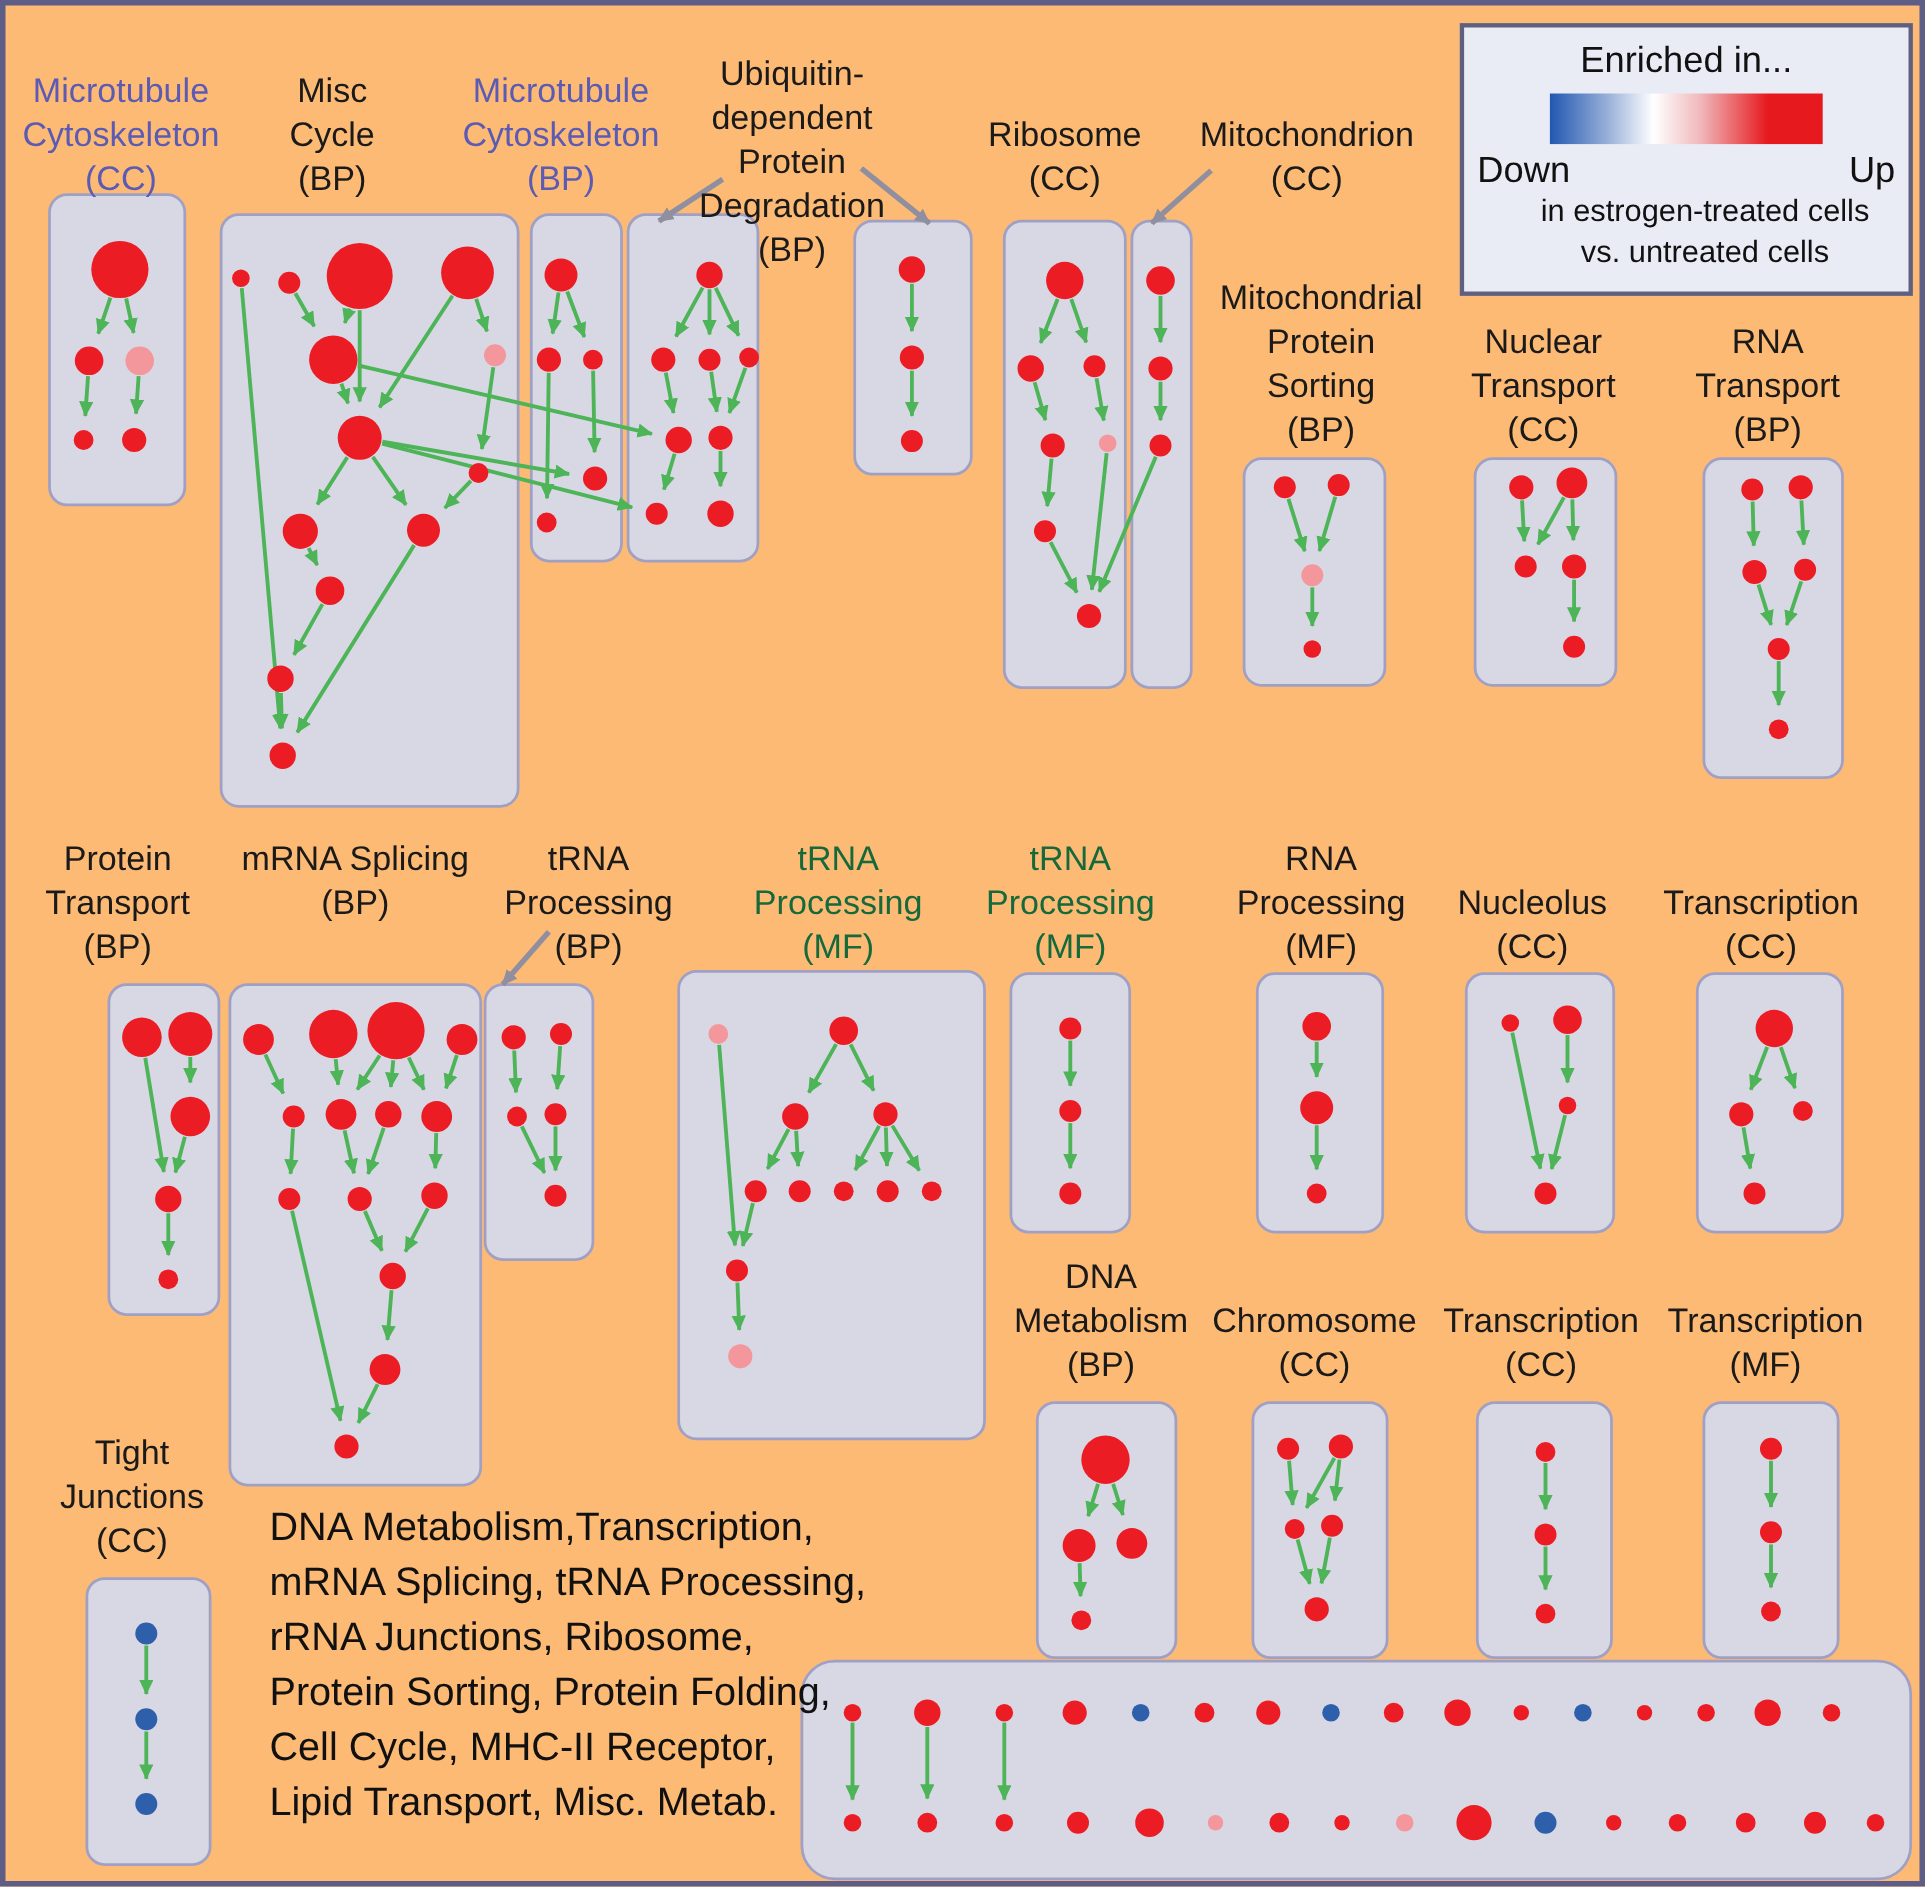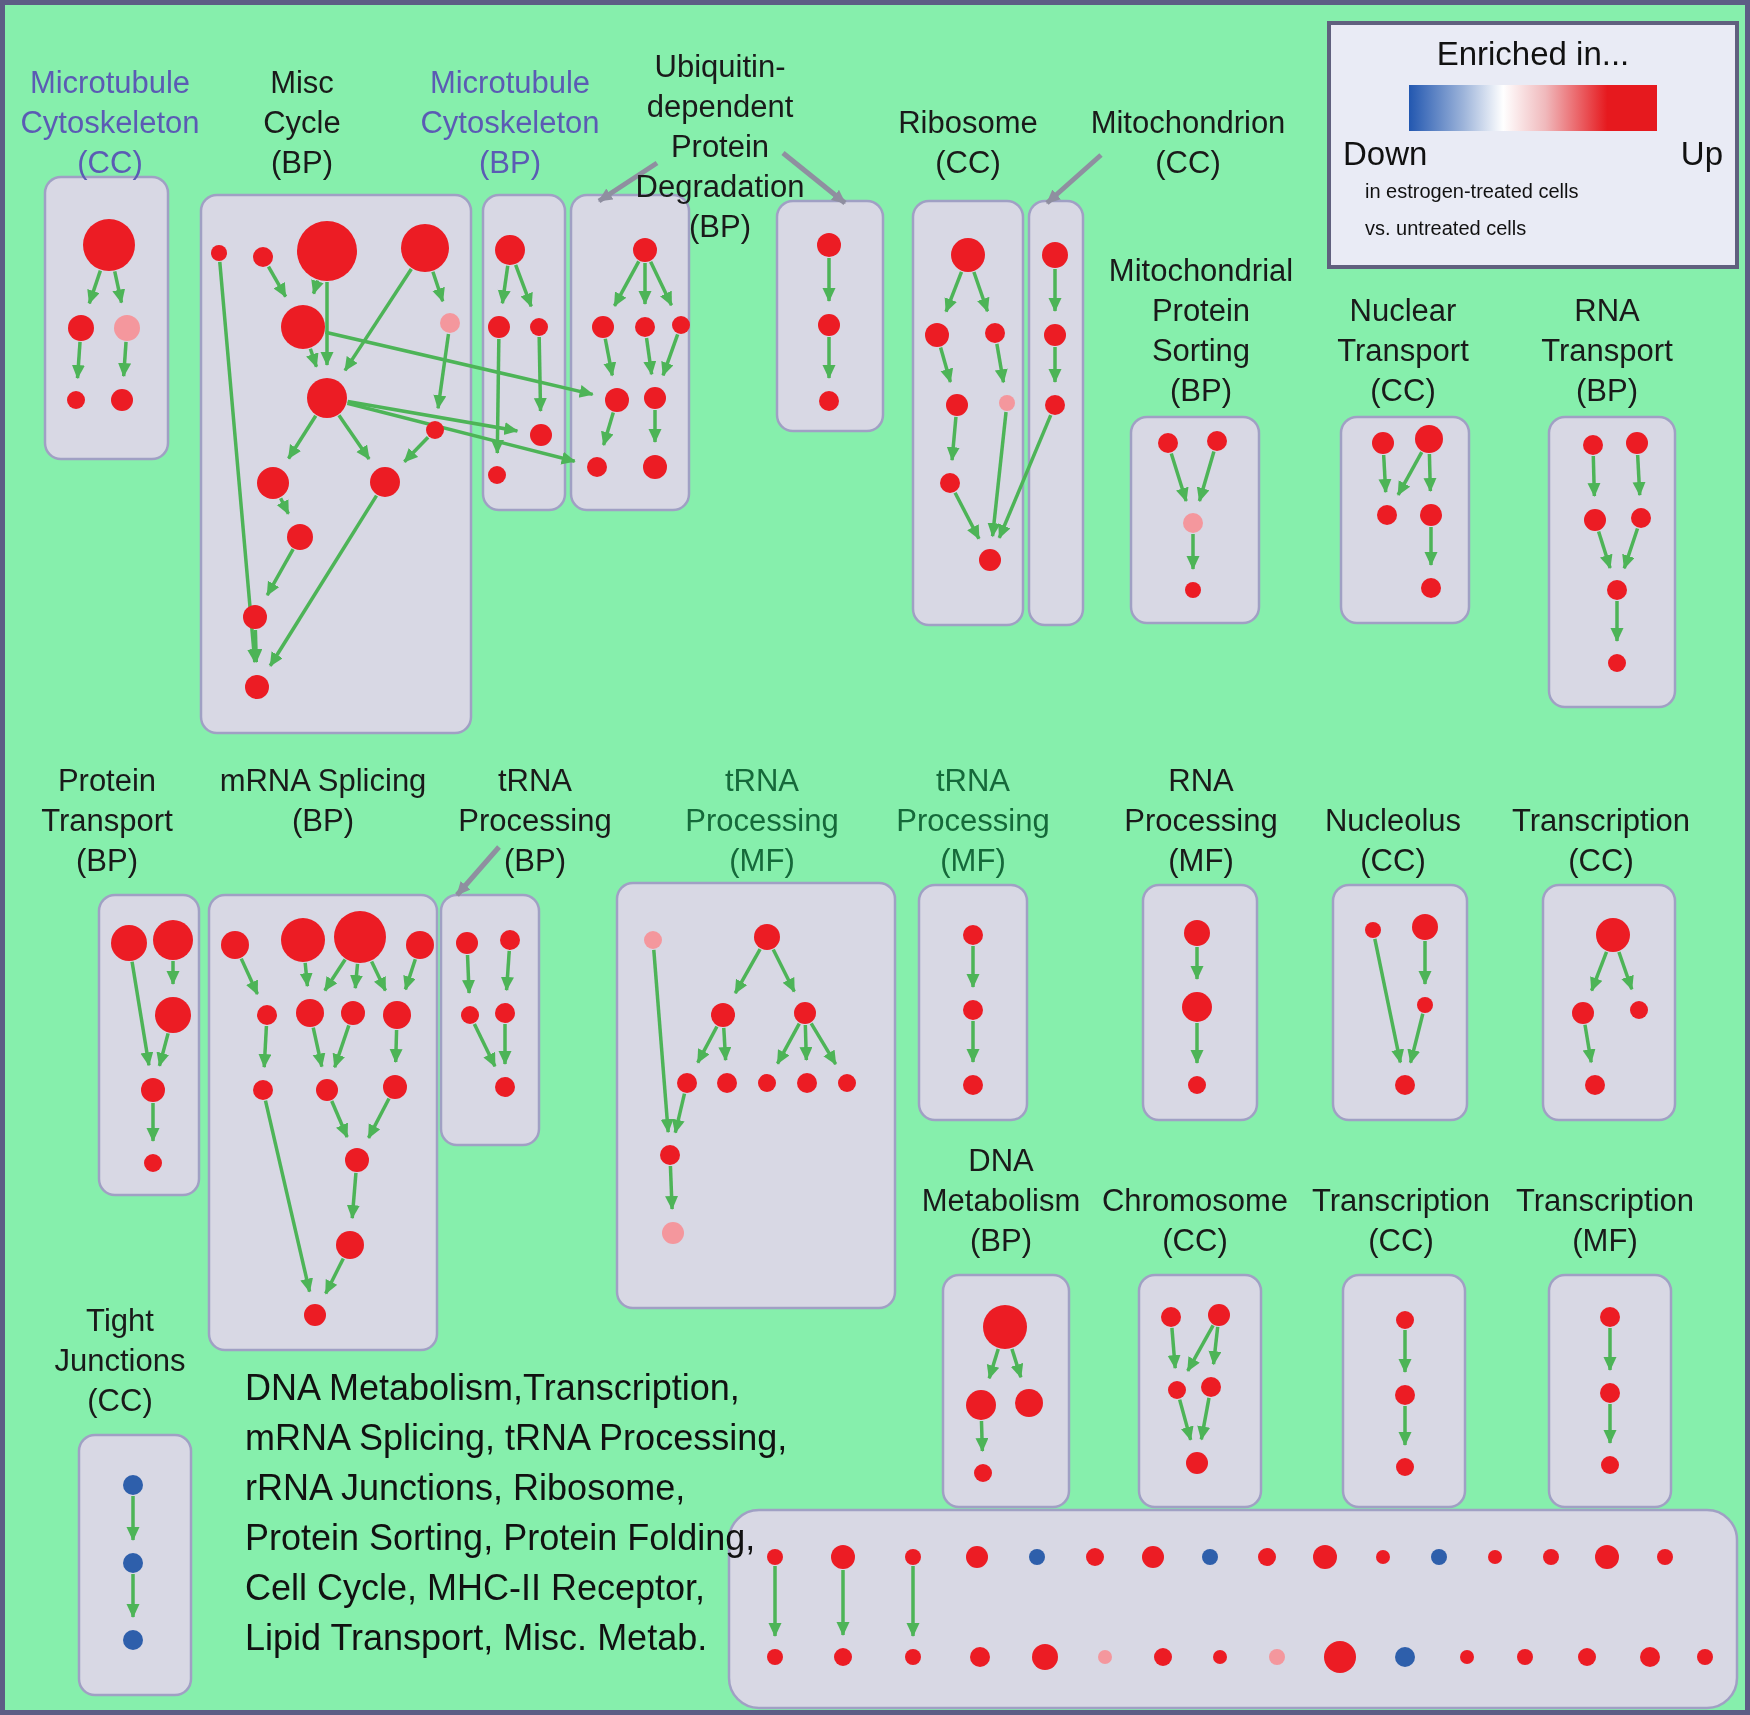--- a/index.html
+++ b/index.html
@@ -1,20 +1,20 @@
 <!DOCTYPE html>
 <html><head>
 <meta charset="utf-8">
 <style>
   * { box-sizing: border-box; }
   body { margin: 0; background: #ffffff; }
   .figure {
     position: relative;
     width: 1750px; height: 1715px;
-    background: #86efac;
+    background: #fdba74;
     border: 5px solid #5d5d85;
     font-family: "Liberation Sans", sans-serif;
     overflow: hidden;
   }
   .figure svg { position: absolute; left: 0; top: 0; }
   .label {
     position: absolute; width: 340px;
     text-align: center;
     font-size: 31px; line-height: 40px;
     color: #1a1a1a; pointer-events: none;
@@ -25,21 +25,21 @@
   .legend {
     position: absolute; left: 1322px; top: 16px;
     width: 412px; height: 248px;
     background: #e9ebf5;
     border: 4px solid #60607e;
     padding-top: 10px;
   }
   .legend-title { text-align: center; font-size: 33px; color: #111; }
   .legend-grad  { margin: 12px auto 4px auto; width: 248px; height: 46px; }
   .legend-ud    { display: flex; justify-content: space-between; padding: 0 12px; font-size: 33px; color: #111; }
-  .legend-ctx   { font-size: 20px; line-height: 37px; color: #111; margin-left: 34px; }
+  .legend-ctx   { text-align: center; font-size: 28px; line-height: 37px; color: #111; margin-left: 34px; }
   .annotation {
     position: absolute; left: 240px; top: 1358px;
     font-size: 36px; line-height: 50px; color: #111;
   }
 </style>
 </head>
 <body>
 
 <div class="figure">
   <svg id="net" width="1750" height="1715" viewBox="0 0 1750 1715">

